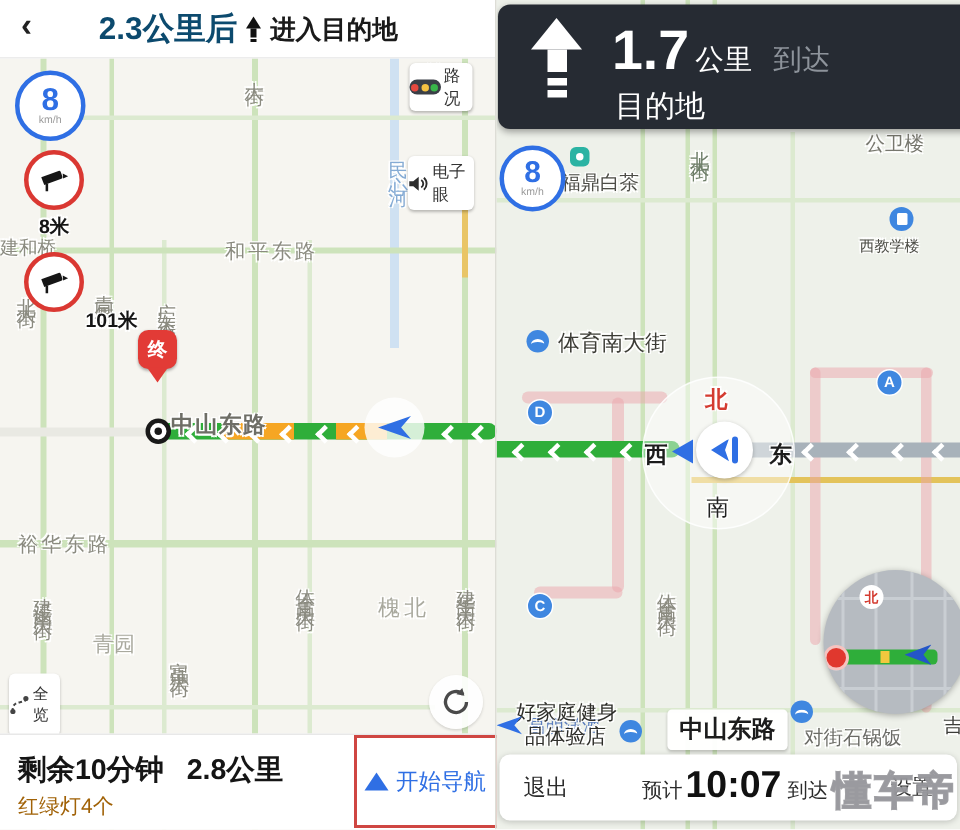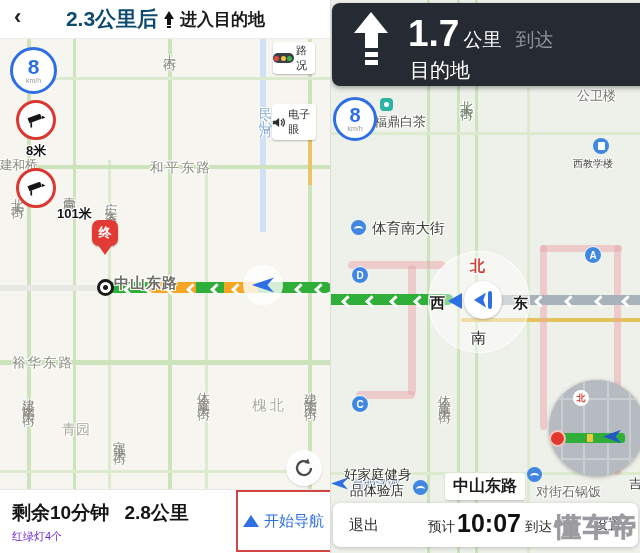--- a/index.html
+++ b/index.html
@@ -130,20 +130,28 @@
       <div style="font-size:11px;color:#333;">路况</div>
     </div>
     <div class="pill-btn" style="left:272px;top:78px;width:44px;height:36px;margin-top:26px;">
       <svg width="17" height="13" viewBox="0 0 17 13">
           <path d="M1 4.5 h3.2 L8.5 1 v11 L4.2 8.5 H1 z" fill="#2c2c2c"></path>
           <path d="M10.5 3.5 a3.6 3.6 0 0 1 0 6" stroke="#2c2c2c" stroke-width="1.5" fill="none"></path>
           <path d="M12.6 1.8 a6.2 6.2 0 0 1 0 9.4" stroke="#2c2c2c" stroke-width="1.5" fill="none"></path>
         </svg>
       <div style="font-size:11px;color:#333;">电子眼</div>
     </div>
+    <div class="pill-btn" style="left:6px;top:449px;width:34px;height:42px;">
+      <svg width="16" height="16" viewBox="0 0 16 16">
+          <path d="M3 13 q-1 -6 5 -7 t5 -3" stroke="#444" stroke-width="1.6" fill="none" stroke-dasharray="2.6 2"></path>
+          <circle cx="3" cy="13" r="2" fill="#444"></circle>
+          <circle cx="13" cy="3" r="2" fill="#444"></circle>
+        </svg>
+      <div style="font-size:10.5px;color:#333;">全览</div>
+    </div>
     <div class="abs" style="left:286px;top:450px;width:36px;height:36px;border-radius:50%;background:rgba(255,255,255,.9);z-index:12;display:flex;align-items:center;justify-content:center;box-shadow:0 1px 2px rgba(0,0,0,.15);">
       <svg width="22" height="22" viewBox="0 0 22 22">
           <path d="M18 11 a7 7 0 1 1 -2.2-5.1" stroke="#4a4a4a" stroke-width="2.2" fill="none"></path>
           <path d="M15.2 1.6 l1.4 5.2 -5.3 -0.9 z" fill="#4a4a4a"></path>
         </svg>
     </div>
 
     <div class="abs" style="left:0;top:0;width:331px;height:38px;background:#fff;z-index:20;border-bottom:1px solid #ececec;display:flex;align-items:center;justify-content:center;gap:6px;">
       <div style="position:absolute;left:14px;top:4px;font-size:22px;color:#222;font-weight:bold;">‹</div>
       <span style="font-size:21px;font-weight:bold;color:#0c4a6e;">2.3公里后</span>
@@ -153,21 +161,21 @@
         <span style="width:4px;height:2px;background:#111;margin-top:1px;"></span>
       </span>
       <span style="font-size:17px;font-weight:bold;color:#1a1a1a;">进入目的地</span>
     </div>
 
     <div class="bar" style="left:0;top:489px;width:331px;height:64px;border-top:1px solid #e8e8e8;">
       <div style="position:absolute;left:12px;top:10px;font-size:19px;font-weight:bold;color:#151515;">
         <span>剩余10分钟</span>
         <span style="margin-left:10px;">2.8公里</span>
       </div>
-      <div style="position:absolute;left:12px;top:39px;font-size:11px;color:#6d28d9;">红绿灯4个</div>
+      <div style="position:absolute;left:12px;top:39px;font-size:14px;color:#a16207;">红绿灯4个</div>
       <div style="position:absolute;left:238px;top:3px;width:91px;height:56px;display:flex;flex-direction:row;align-items:center;justify-content:center;gap:5px;">
         <div style="width:0;height:0;border-left:8px solid transparent;border-right:8px solid transparent;border-bottom:12px solid #2f6fe4;"></div>
         <div style="font-size:15px;color:#2f6fe4;">开始导航</div>
       </div>
     </div>
 
     <div class="abs" style="left:236px;top:490px;width:93px;height:58px;border:2px solid #cf4642;z-index:50;pointer-events:none;"></div>
   </div>
 
   <div id="right-panel" class="panel">

